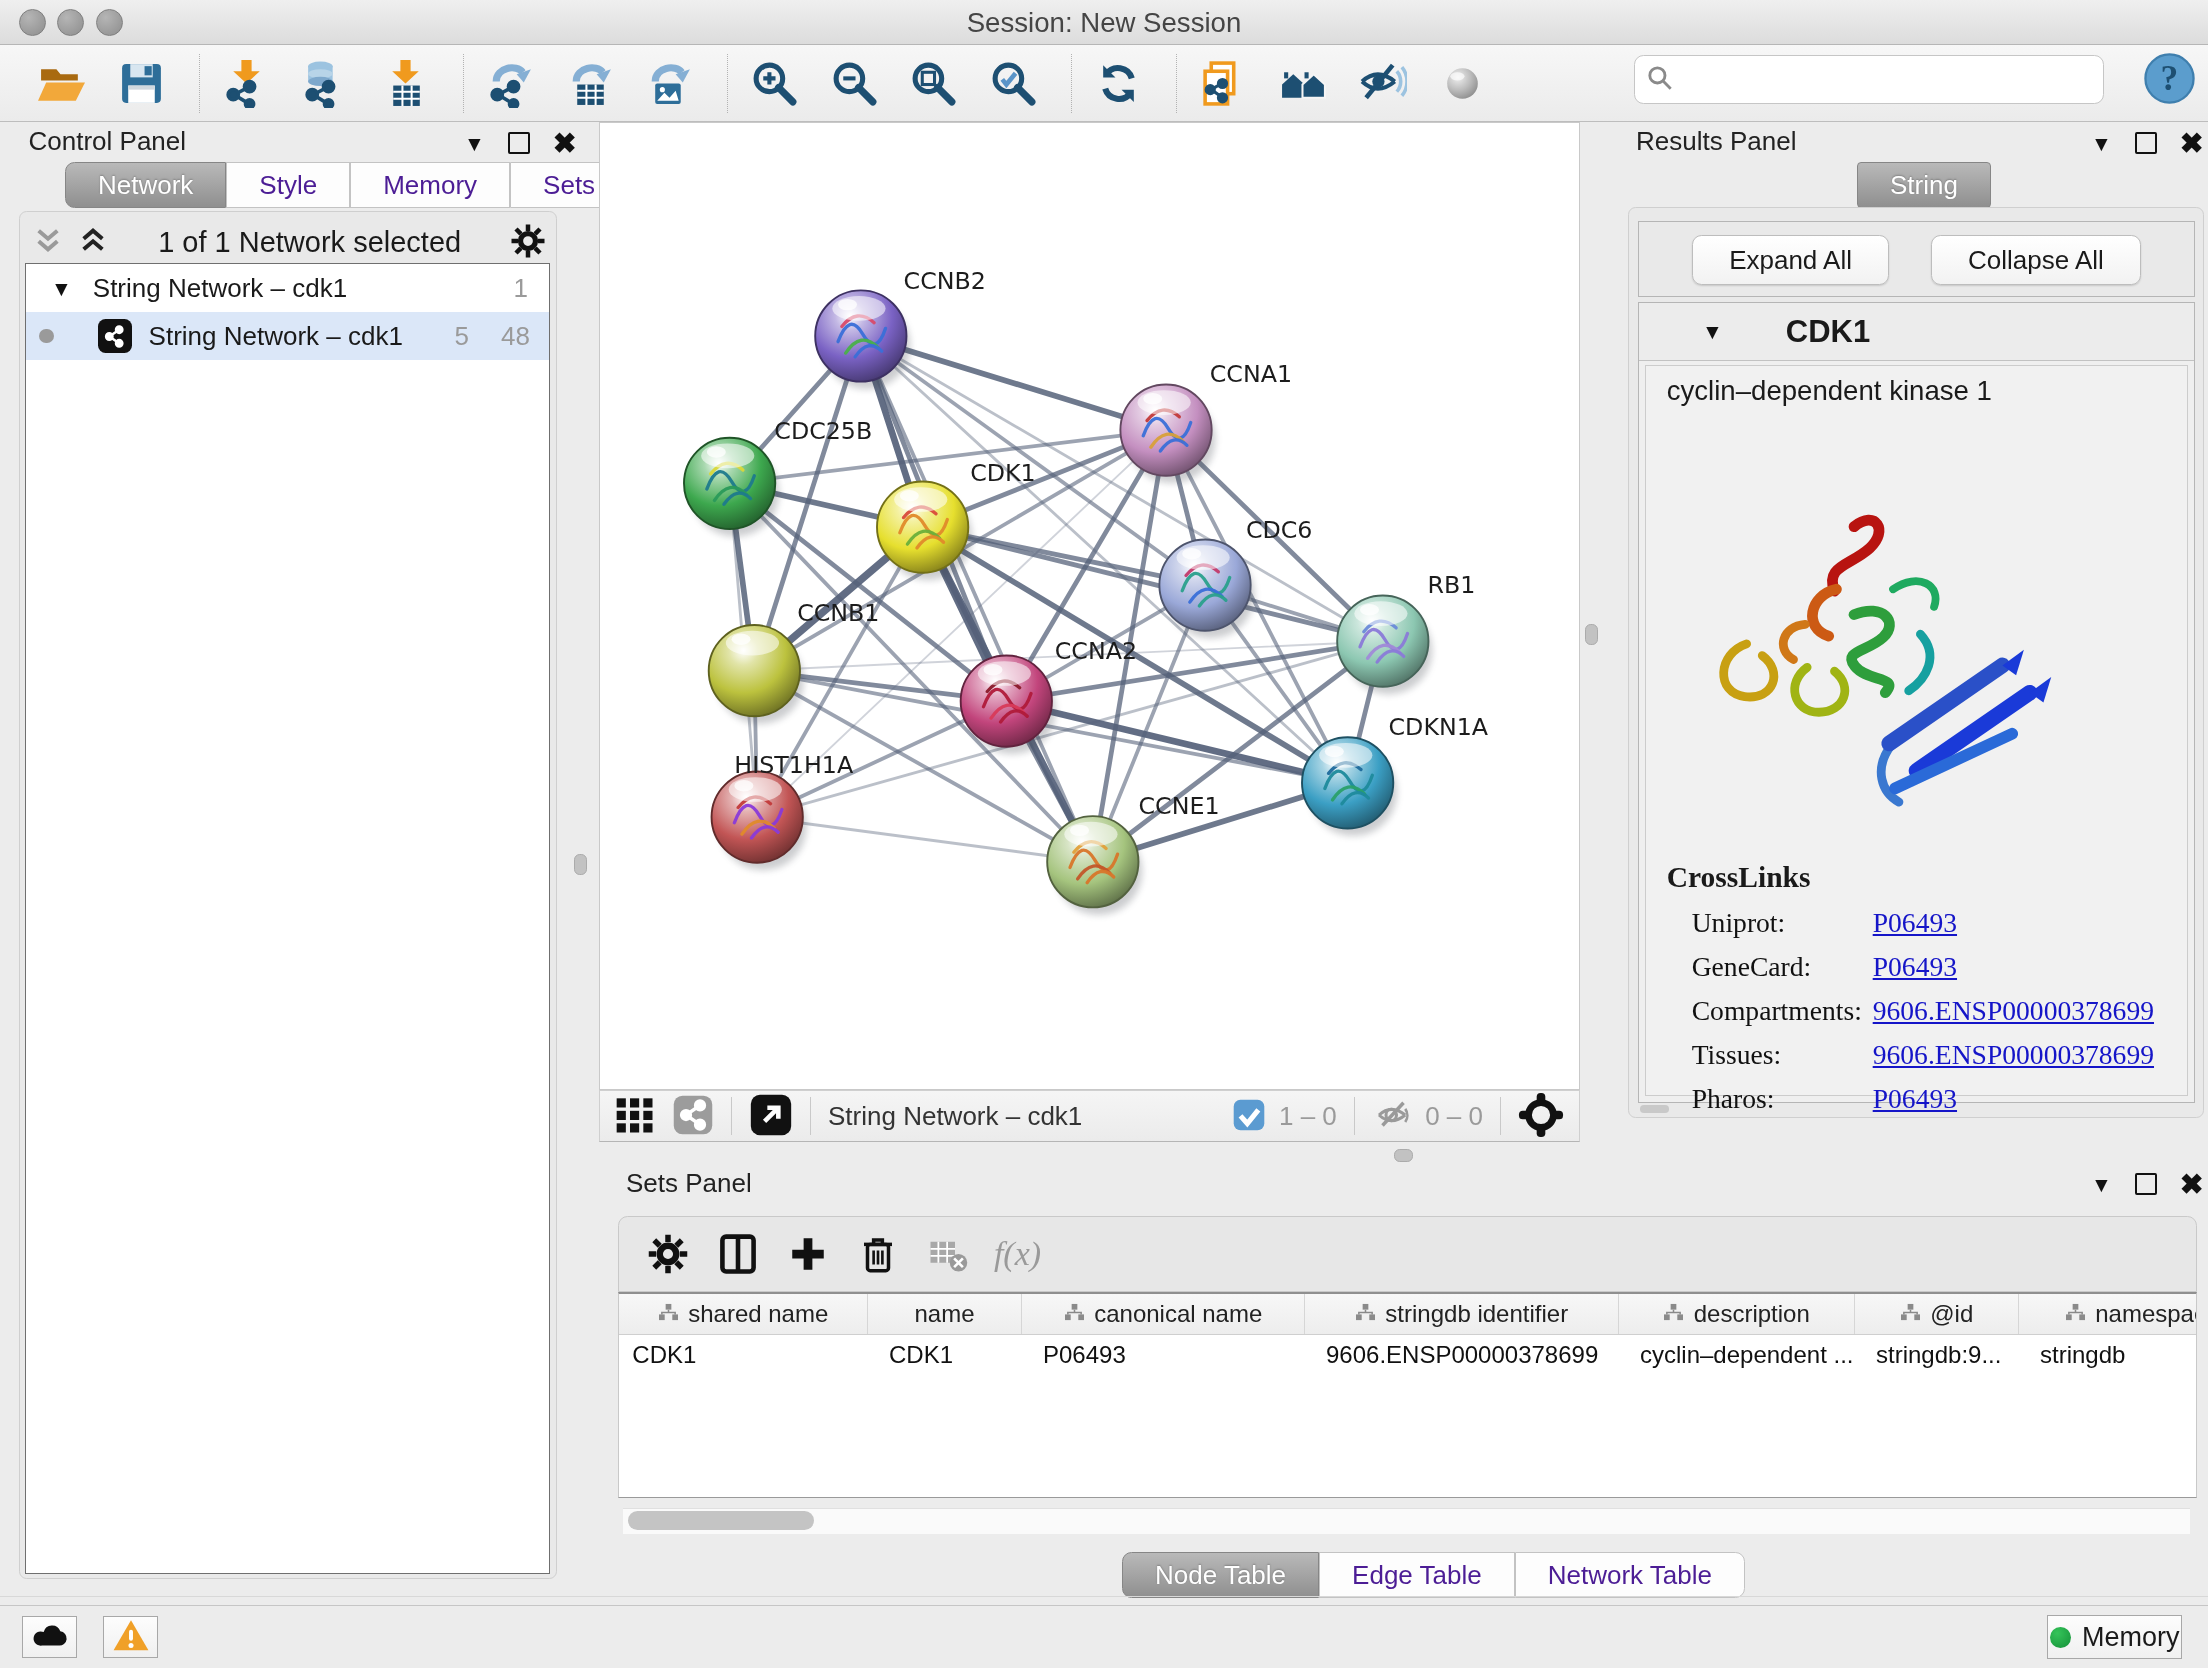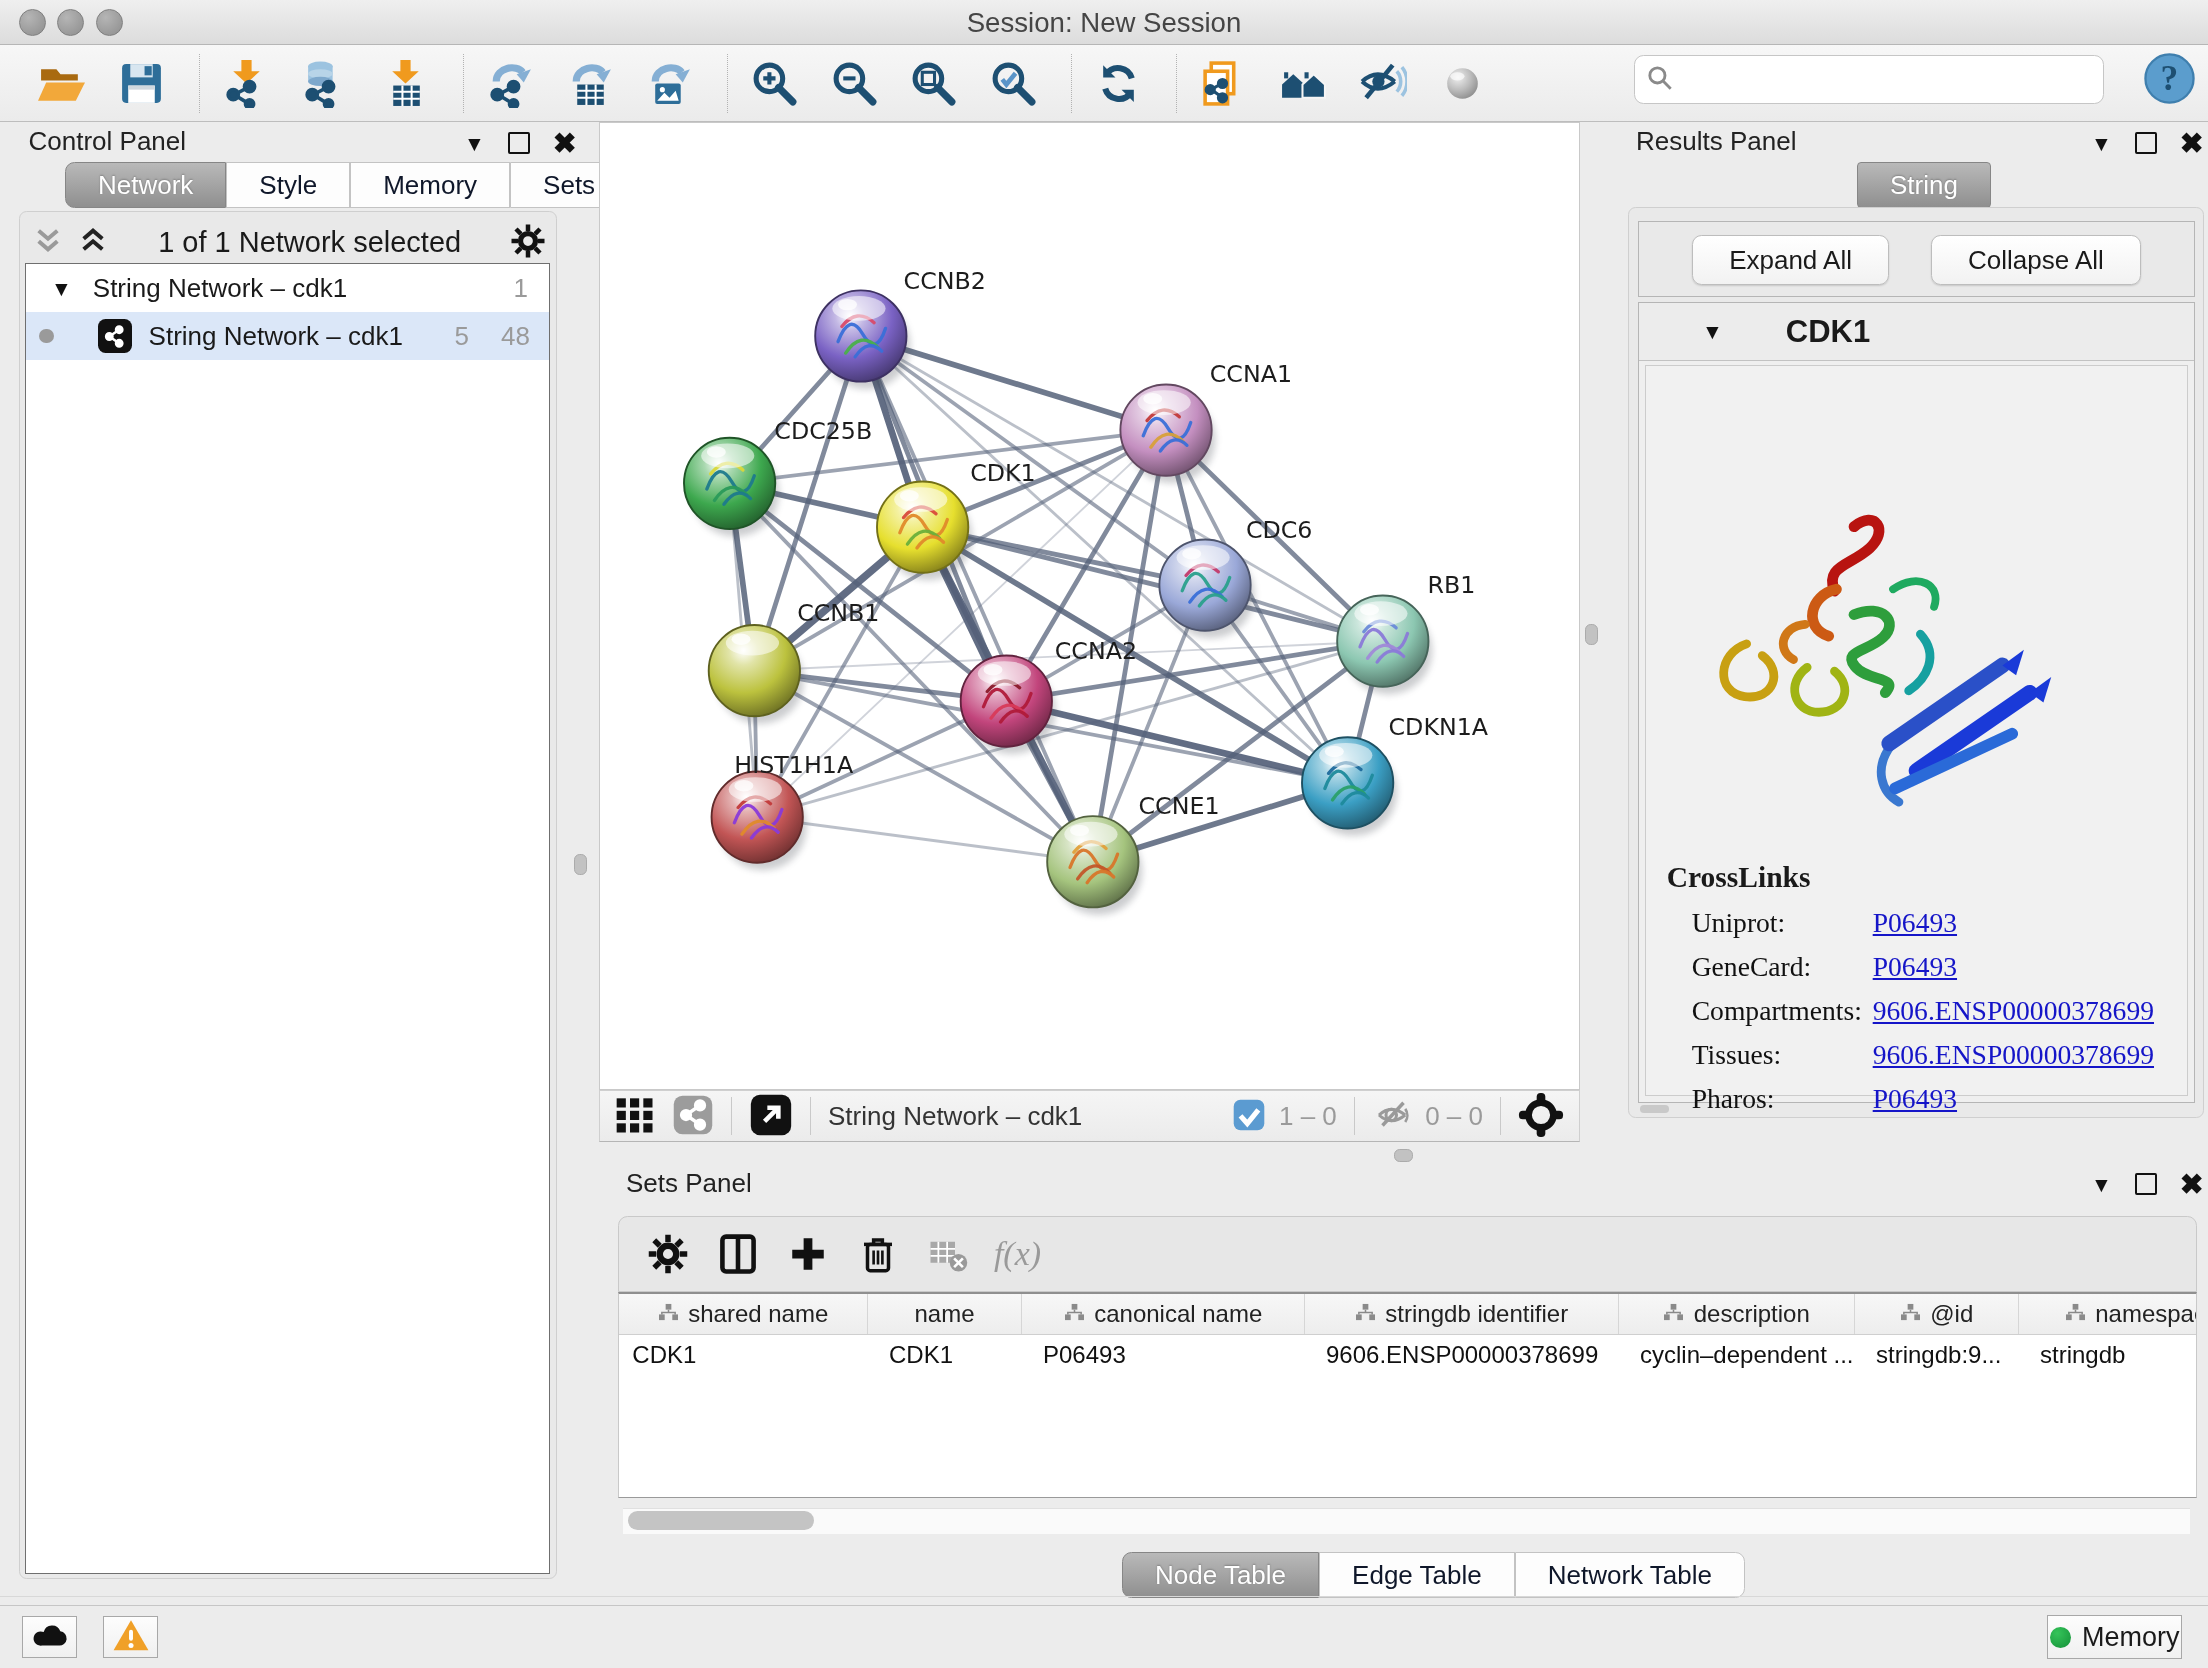--- a/index.html
+++ b/index.html
@@ -25,21 +25,21 @@
     border:1.9px solid #c6c6c6;border-radius:9.5px;display:flex;align-items:center;padding-left:11.4px;box-sizing:border-box}
   .searchbox input{border:none;outline:none;font-size:25px;flex:1;margin-left:9.5px;font-family:"Liberation Sans",sans-serif;background:transparent}
   .help-btn{left:2142px;top:51px;width:55px;height:55px}
   
   .panel-title{font-size:26px;color:#222}
   .win-icons{display:flex;align-items:center;gap:23px}
   .tri{font-size:21px;color:#111;line-height:1}
   .float-sq{width:18px;height:18px;border:2.9px solid #111;border-radius:1.9px;display:inline-block}
   .close-x{font-size:28.5px;font-weight:bold;color:#111;line-height:1}
   .tab{height:44px;padding:0 32px;display:flex;align-items:center;font-size:26px;
-       background:#fdfdfd;border:1px solid #c3c3c3;color:#0f172a}
+       background:#fdfdfd;border:1px solid #c3c3c3;color:#4c1d95}
   .tab.sel{background:linear-gradient(#b9b9b9,#8f8f8f);color:#fff;border-color:#868686;
        text-shadow:0 -1px 1.9px rgba(0,0,0,.25)}
   .tab:first-child{border-radius:9.5px 0 0 9.5px}
   .tab:last-child{border-radius:0 9.5px 9.5px 0}
   .tab.only{border-radius:4px}
   
   .cp-box{left:19px;top:211px;width:536px;height:1366px;background:#e9e9e9;
      border:1px solid #cfcfcf;border-radius:7.6px}
   .cp-toolrow{left:32px;top:221px;width:514px;height:42px;display:flex;align-items:center}
   .cp-list{left:25px;top:263px;width:525px;height:1311px;background:#fff;border:1.9px solid #6f6f6f;box-sizing:border-box}
@@ -660,20 +660,21 @@
     <div class="rp-btn">Expand All</div>
     <div class="rp-btn">Collapse All</div>
   </div>
 </div>
 <div class="abs rp-main">
   <div class="rp-gene-row">
     <span class="tri" style="margin-left:63px">▼</span>
     <span style="margin-left:63px;font-size:31px;font-weight:bold">CDK1</span>
   </div>
   <div class="rp-desc-box">
+    <div style="margin:9.5px 0 0 21px;font-size:27.6px">cyclin–dependent kinase 1</div>
     <div class="abs" style="left:44px;top:133px">
       <svg width="371" height="323" viewBox="0 0 380 330">
         <g fill="none" stroke-linecap="round">
           <path d="M168 28c22-18 36 4 16 22s-46 18-36 44" stroke="#b81410" stroke-width="11"></path>
           <path d="M150 92c-28 6-34 40-8 48" stroke="#cc5a14" stroke-width="11"></path>
           <path d="M118 128c-24 2-30 26-12 36" stroke="#d07818" stroke-width="9"></path>
           <path d="M58 148c-30 10-32 50-2 54s40-26 18-42" stroke="#c8a012" stroke-width="9"></path>
           <path d="M120 172c-22 16-14 46 12 46s36-26 16-42" stroke="#a0b414" stroke-width="9"></path>
           <path d="M168 118c30-12 46 8 30 23s-42 14-29 30 46 10 31 27" stroke="#2e9e3c" stroke-width="11"></path>
           <path d="M208 92c26-18 50-4 42 18" stroke="#1faa60" stroke-width="8"></path>

